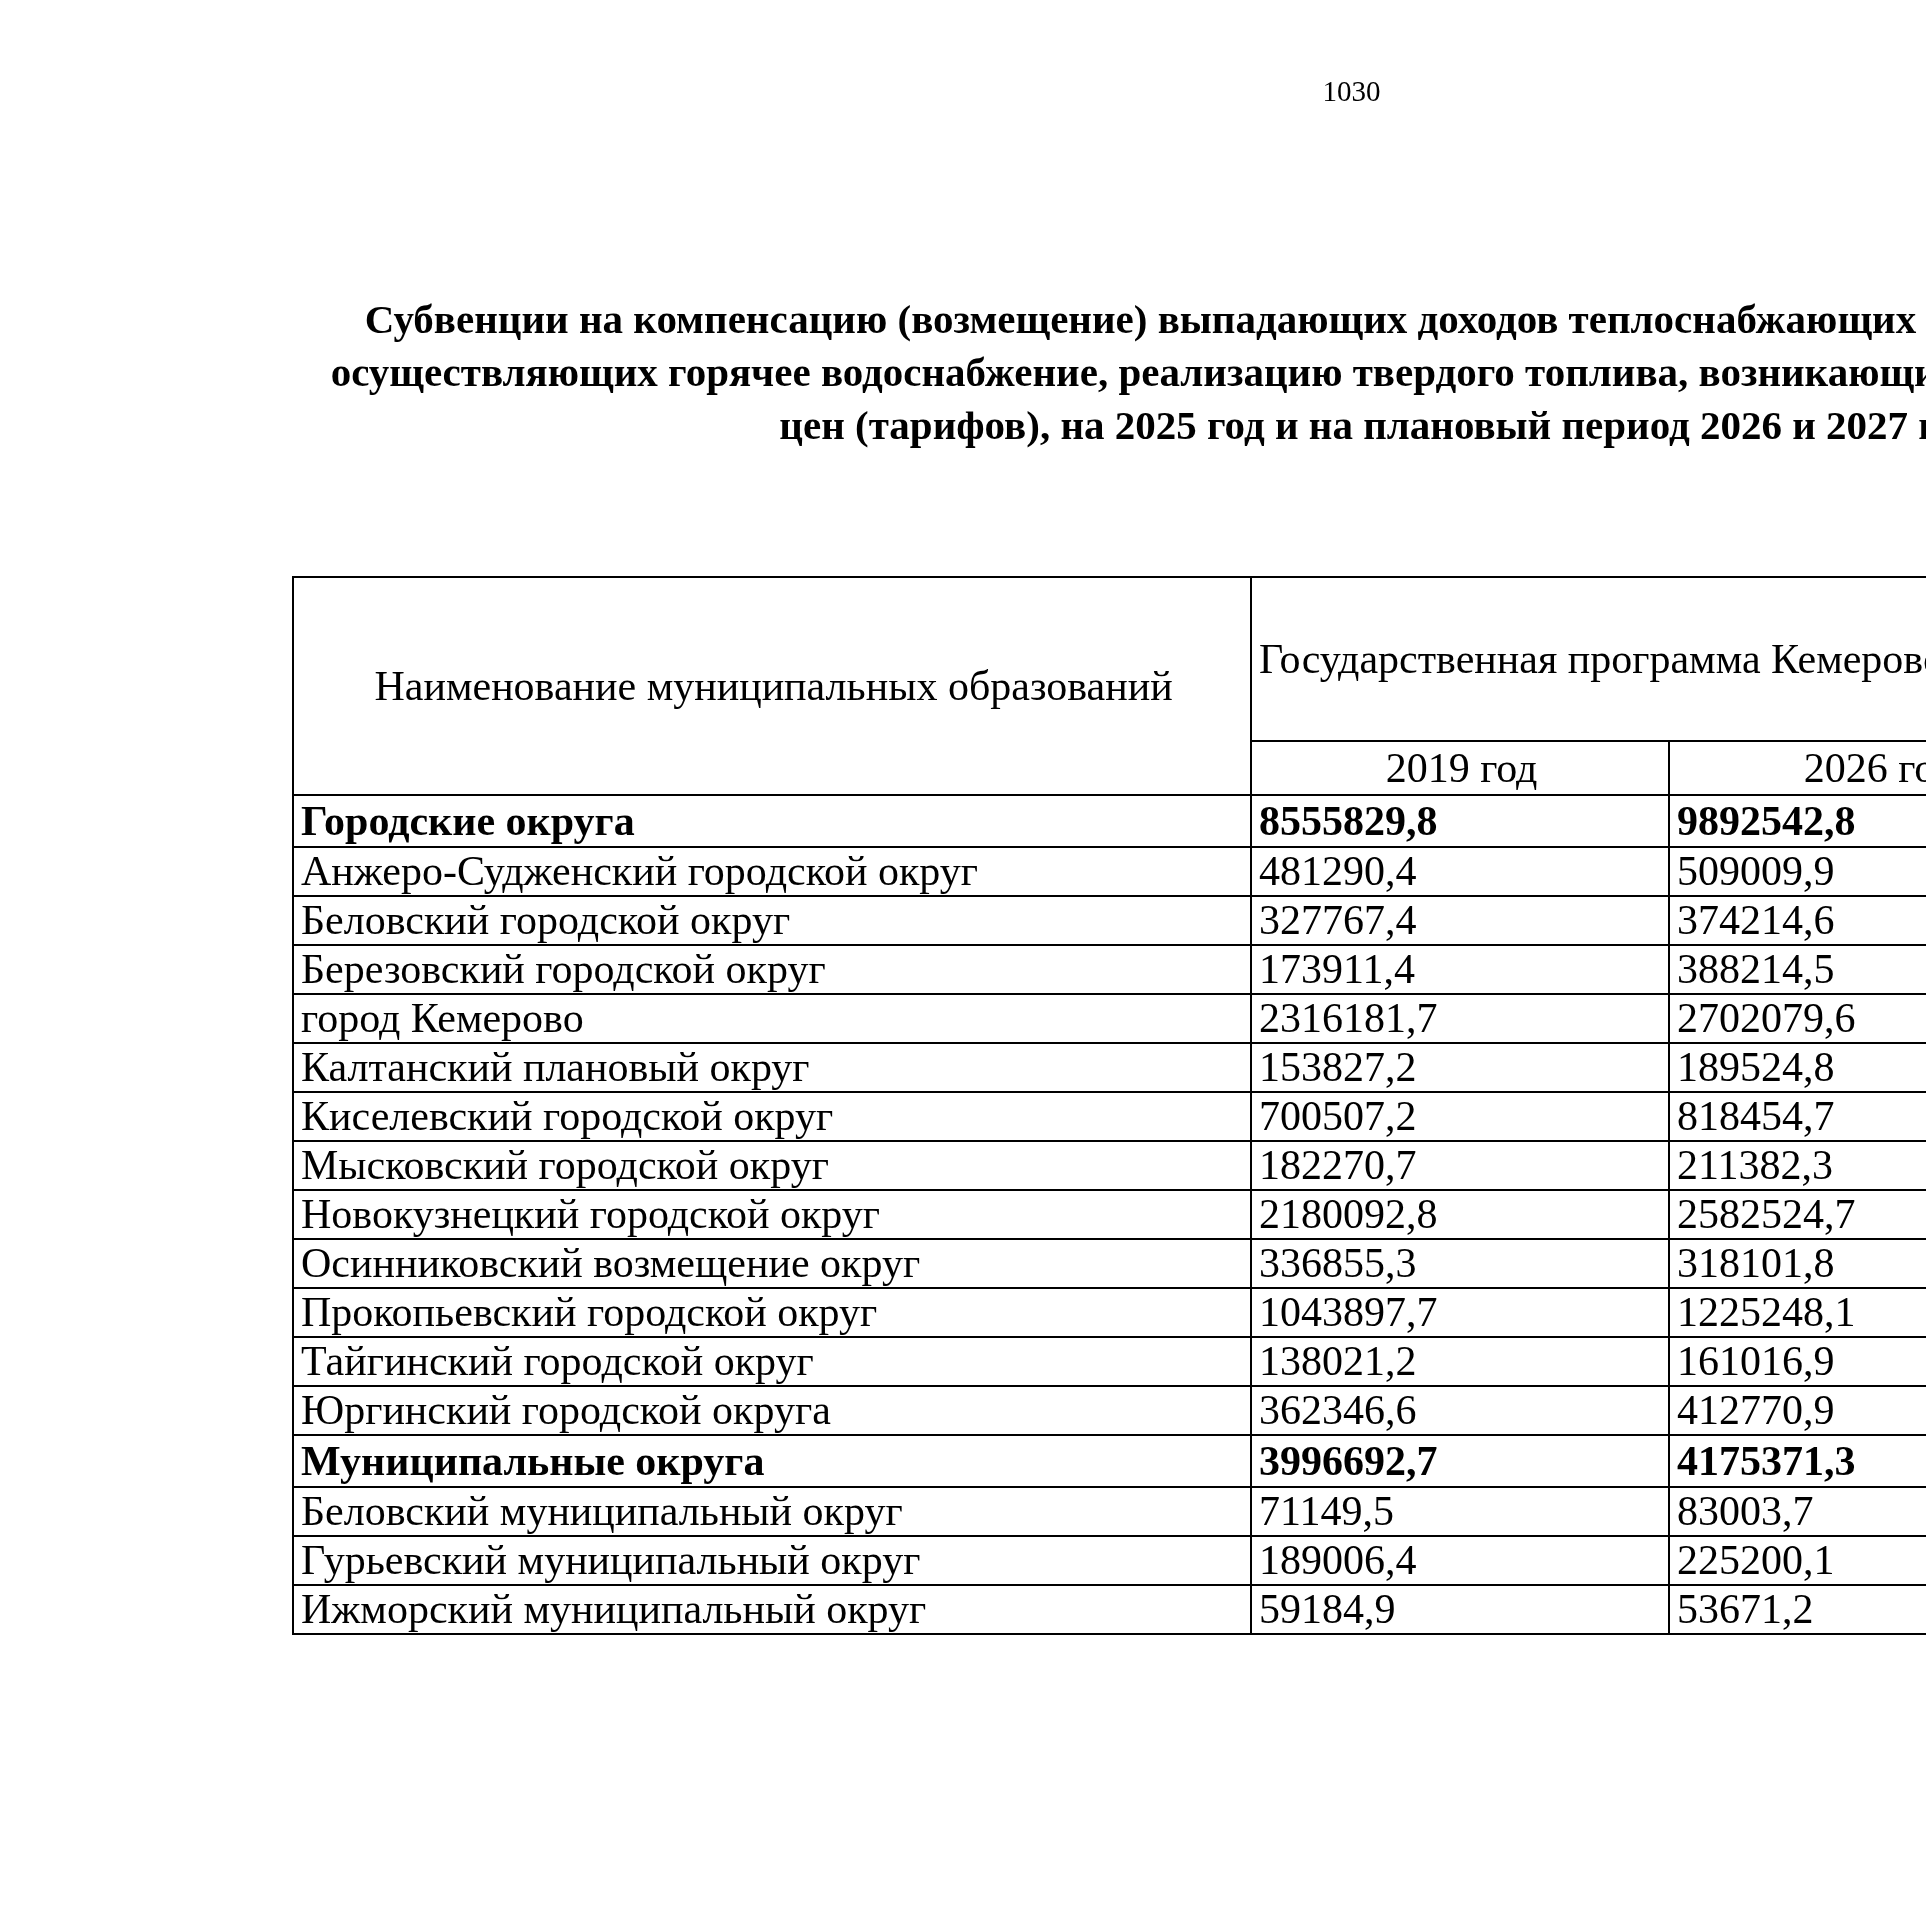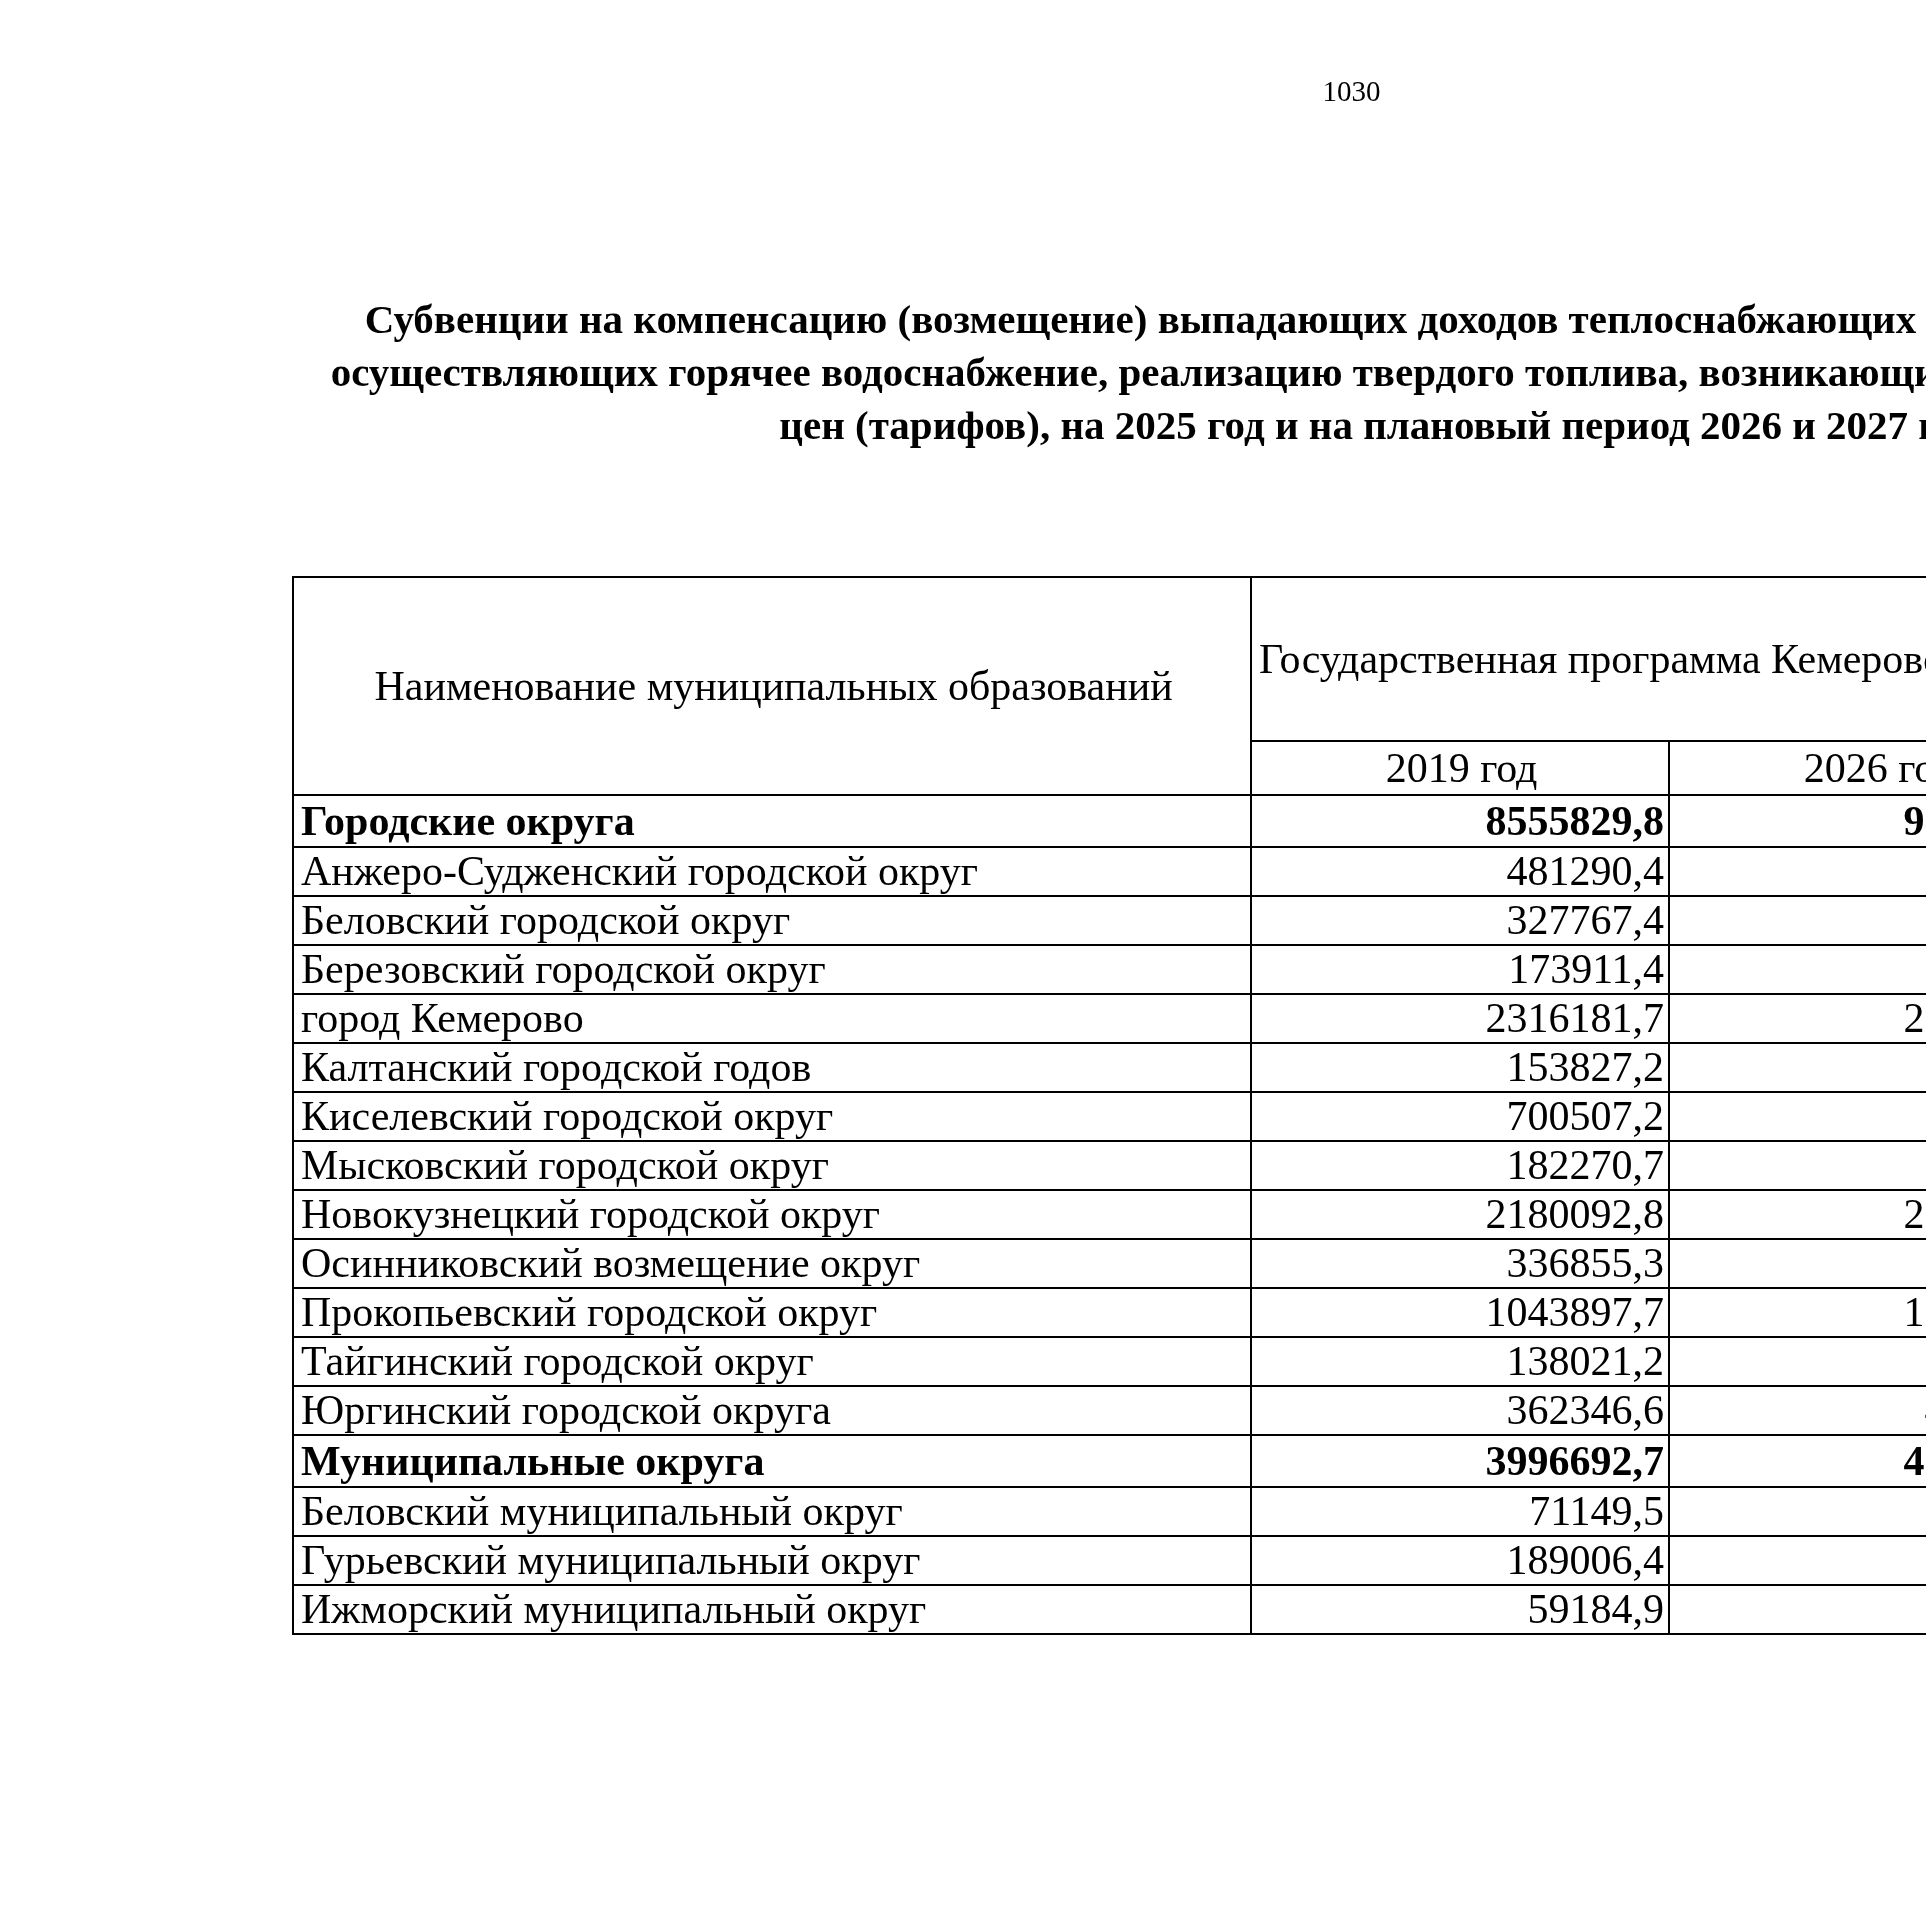--- a/index.html
+++ b/index.html
@@ -10,21 +10,21 @@
   #doc-title { left: 293px; width: 2211px; top: 293px; text-align: center; font-size: 41px; line-height: 53px; font-weight: bold; }
 
   table.data { position: absolute; left: 292px; top: 576px; border-collapse: collapse;
                table-layout: fixed; width: 2212px; font-size: 42px; }
   table.data td, table.data th { border: 2.7px solid #000; padding: 0 3.9px 0 7px;
                vertical-align: middle; white-space: nowrap; overflow: hidden; font-weight: normal; }
   table.data th { text-align: center; }
   th.name-head { vertical-align: top; padding-top: 3.1px; line-height: 50px; }
   th.program-head { height: 162px; vertical-align: top; padding-top: 3.1px; line-height: 52px; white-space: normal; }
   th.year-head { height: 52px; line-height: 50px; padding: 0; }
-  td.num { text-align: right; padding-right: 1.5px; }
+  td.num { padding-right: 1.5px; }
   tr.row td { height: 47px; line-height: 47px; }
   tr.row.group td { height: 50px; line-height: 50px; font-weight: bold; border-radius: 9px; }
   col.c-name { width: 958px; }
   col.c-y { width: 418px; }
 </style>
 </head>
 <body>
 
 <div id="page-number" class="abs">1030</div>
 
@@ -67,21 +67,21 @@
         <td>Березовский городской округ</td>
         <td class="num">173911,4</td>
         <td class="num">388214,5</td>
       </tr>
       <tr class="row">
         <td>город Кемерово</td>
         <td class="num">2316181,7</td>
         <td class="num">2702079,6</td>
       </tr>
       <tr class="row">
-        <td>Калтанский городской годов</td>
+        <td>Калтанский плановый округ</td>
         <td class="num">153827,2</td>
         <td class="num">189524,8</td>
       </tr>
       <tr class="row">
         <td>Киселевский городской округ</td>
         <td class="num">700507,2</td>
         <td class="num">818454,7</td>
       </tr>
       <tr class="row">
         <td>Мысковский городской округ</td>

